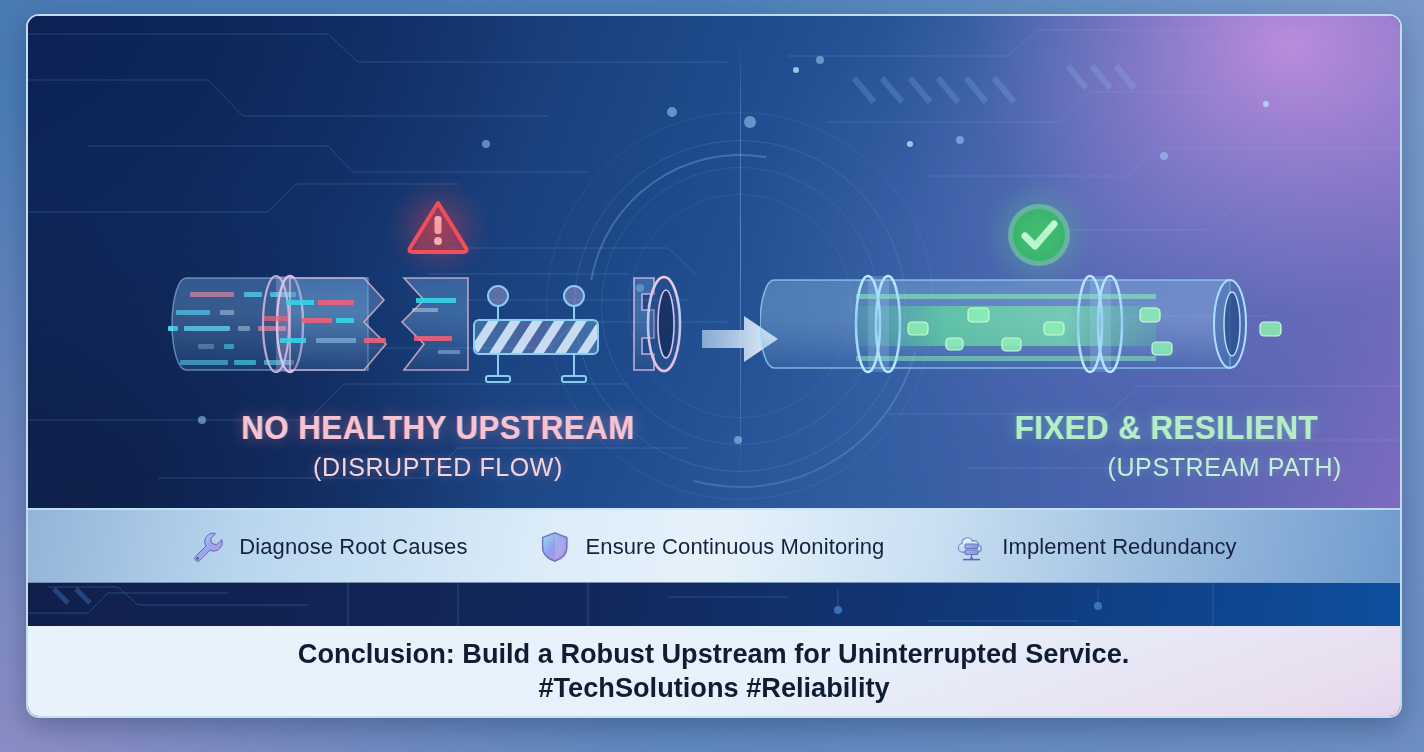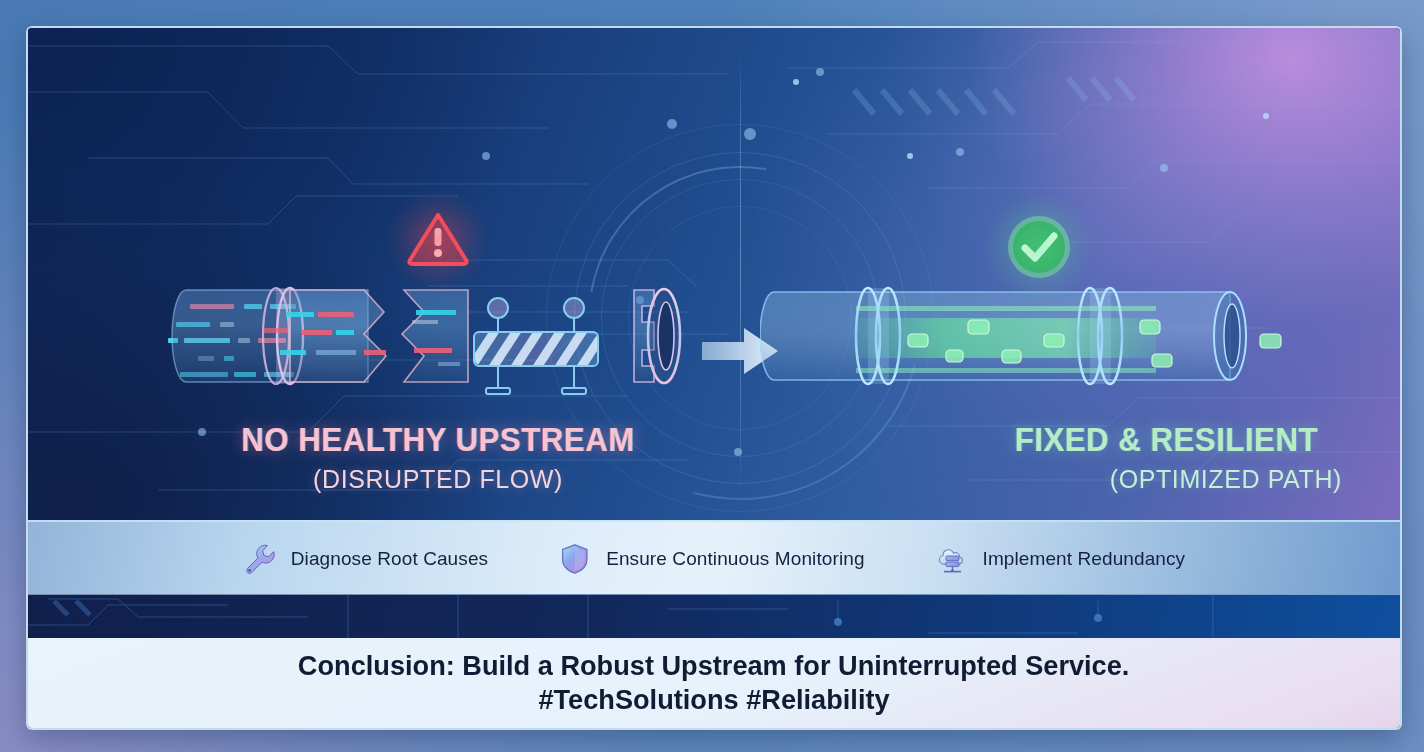--- a/index.html
+++ b/index.html
@@ -24,24 +24,24 @@
       radial-gradient(circle at 96% 4%, rgba(150,170,215,0.55) 0%, rgba(150,170,215,0.0) 42%),
       radial-gradient(circle at 3% 97%, rgba(186,150,205,0.55) 0%, rgba(186,150,205,0.0) 40%),
       linear-gradient(145deg, #4a7ab4 0%, #4e82ba 35%, #5a87bd 60%, #6f8fc4 100%);
     overflow: hidden;
   }
 
   
   #card {
     position: absolute;
     left: 26px;
-    top: 26px;
+    top: 14px;
     width: 1372px;
     height: 700px;
-    border-radius: 6px;
+    border-radius: 13px;
     border: 2px solid rgba(212,233,250,0.92);
     overflow: hidden;
     box-shadow: 0 10px 28px rgba(18,40,80,0.35);
     background: #0f2a5e;
   }
 
   
   #hero {
     position: absolute;
     left: 0; top: 0;
@@ -200,21 +200,21 @@
       #6f9bcd 100%);
   }
   .action-item {
     display: flex;
     align-items: center;
     gap: 14px;
     white-space: nowrap;
   }
   .action-item .ai-icon { width: 34px; height: 34px; display: block; }
   .action-item .ai-label {
-    font-size: 19px;
+    font-size: 22px;
     color: #16213f;
     letter-spacing: 0.1px;
   }
 
   
   #tech-strip {
     position: absolute;
     left: 0;
     top: 566px;
     width: 100%;
@@ -499,21 +499,21 @@
         </div>
       </div>
 
       <div class="caption" id="cap-left">
         <div class="cap-title">NO HEALTHY UPSTREAM</div>
         <div class="cap-sub">(DISRUPTED FLOW)</div>
       </div>
 
       <div class="caption" id="cap-right">
         <div class="cap-title">FIXED &amp; RESILIENT</div>
-        <div class="cap-sub">(OPTIMIZED PATH)</div>
+        <div class="cap-sub">(UPSTREAM PATH)</div>
       </div>
     </div>
 
     <div id="action-bar">
 
       <div class="action-item">
         <svg class="ai-icon" viewBox="0 0 34 34">
           <defs>
             <linearGradient id="wrG" x1="0" y1="0" x2="1" y2="1">
               <stop offset="0%" stop-color="#9fe8f2"></stop>

